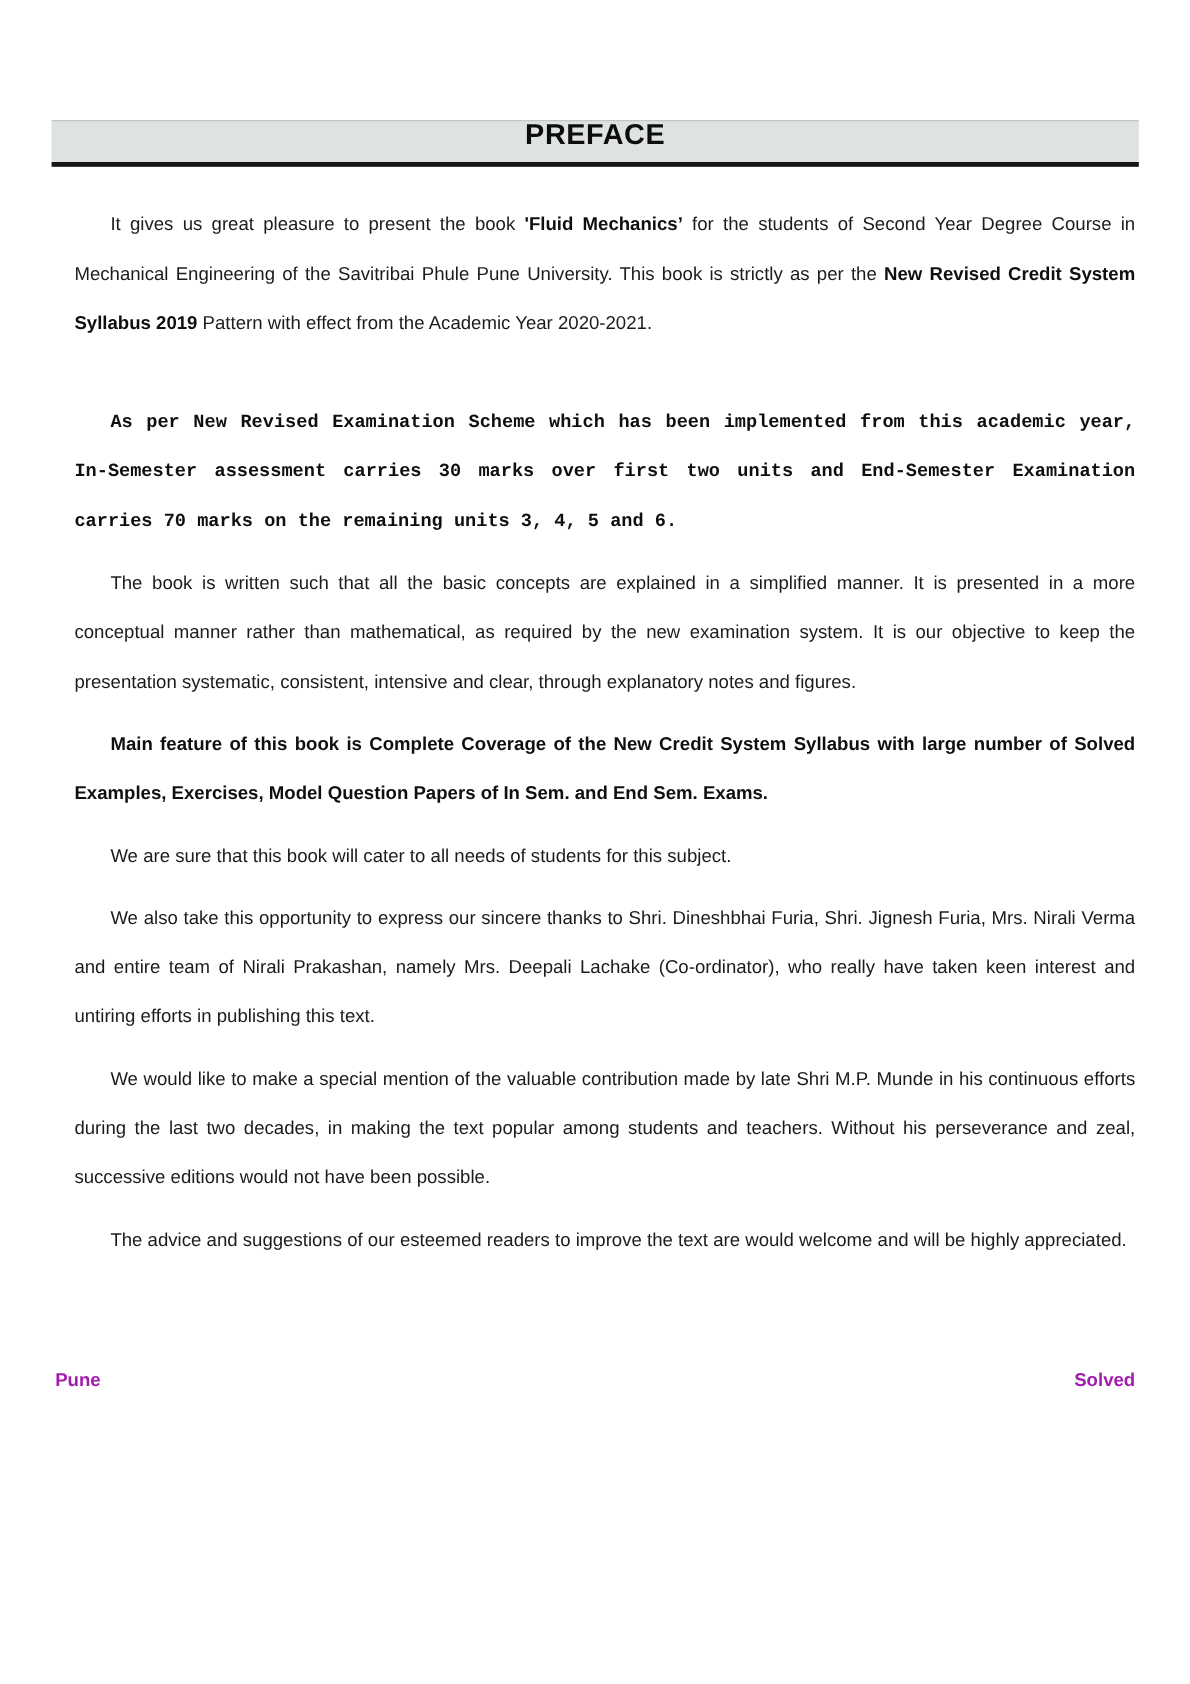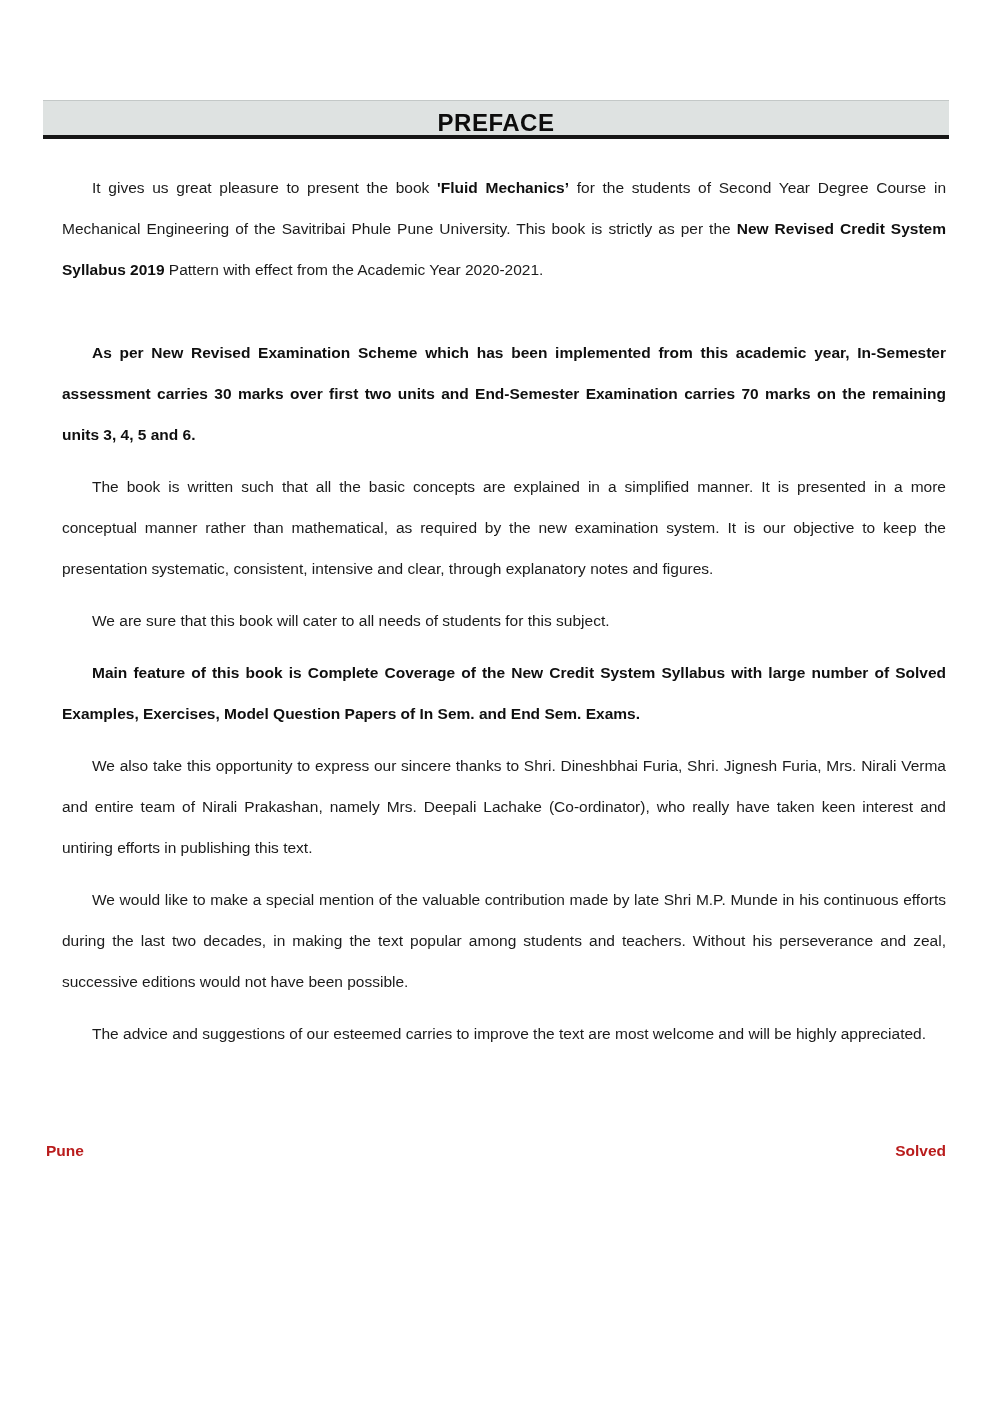--- a/index.html
+++ b/index.html
@@ -17,21 +17,21 @@
     box-sizing: border-box;
     overflow: hidden;
   }
   .title-bar {
     margin: 100px 43px 0 43px;
     background: #dee2e1;
     border-top: 1px solid #c3c8c7;
     border-bottom: 4px solid #161616;
     height: 34px;
     display: flex;
-    align-items: flex-end;
+    align-items: flex-start;
     justify-content: center;
   }
   .title-bar h1 {
     margin: 0;
     font-size: 24px;
     font-weight: 700;
     letter-spacing: 0.5px;
     color: #0d0d0d;
     line-height: 1;
   }
@@ -40,52 +40,53 @@
     font-size: 15.5px;
     line-height: 41px;
     text-align: justify;
   }
   .body-text p {
     margin: 0 0 11px 16px;
     text-indent: 30px;
   }
   .body-text p.space-before {
     margin-top: 42px;
+    font-family: Liberation Mono, monospace;
   }
   .b {
     font-weight: 700;
     color: #0f0f0f;
   }
   .footer {
     margin: 88px 46px 0 46px;
     display: flex;
     justify-content: space-between;
     font-size: 15.5px;
     font-weight: 700;
-    color: #b91c1c;
+    color: #a21caf;
   }
 </style>
 </head>
 <body>
 
 <div class="page">
 
   <div class="title-bar">
     <h1>PREFACE</h1>
   </div>
 
   <div class="body-text" id="paragraph-container">
       <p><span>It gives us great pleasure to present the book </span><span class="b">'Fluid Mechanics’</span><span> for the students of Second Year Degree Course in Mechanical Engineering of the Savitribai Phule Pune University. This book is strictly as per the </span><span class="b">New Revised Credit System Syllabus 2019</span><span> Pattern with effect from the Academic Year 2020-2021.</span></p>
       <p class="space-before"><span class="b">As per New Revised Examination Scheme which has been implemented from this academic year, In-Semester assessment carries 30 marks over first two units and End-Semester Examination carries 70 marks on the remaining units 3, 4, 5 and 6.</span></p>
       <p><span>The book is written such that all the basic concepts are explained in a simplified manner. It is presented in a more conceptual manner rather than mathematical, as required by the new examination system. It is our objective to keep the presentation systematic, consistent, intensive and clear, through explanatory notes and figures.</span></p>
+      <p><span class="b">Main feature of this book is Complete Coverage of the New Credit System Syllabus with large number of Solved Examples, Exercises, Model Question Papers of In Sem. and End Sem. Exams.</span></p>
       <p><span>We are sure that this book will cater to all needs of students for this subject.</span></p>
-      <p><span class="b">Main feature of this book is Complete Coverage of the New Credit System Syllabus with large number of Solved Examples, Exercises, Model Question Papers of In Sem. and End Sem. Exams.</span></p>
       <p><span>We also take this opportunity to express our sincere thanks to Shri. Dineshbhai Furia, Shri. Jignesh Furia, Mrs. Nirali Verma and entire team of Nirali Prakashan, namely Mrs. Deepali Lachake (Co-ordinator), who really have taken keen interest and untiring efforts in publishing this text.</span></p>
       <p><span>We would like to make a special mention of the valuable contribution made by late Shri M.P. Munde in his continuous efforts during the last two decades, in making the text popular among students and teachers. Without his perseverance and zeal, successive editions would not have been possible.</span></p>
-      <p><span>The advice and suggestions of our esteemed carries to improve the text are most welcome and will be highly appreciated.</span></p>
+      <p><span>The advice and suggestions of our esteemed readers to improve the text are would welcome and will be highly appreciated.</span></p>
     </div>
 
   <div class="footer">
     <span>Pune</span>
     <span>Solved</span>
   </div>
 
 </div>
 
 </body></html>

